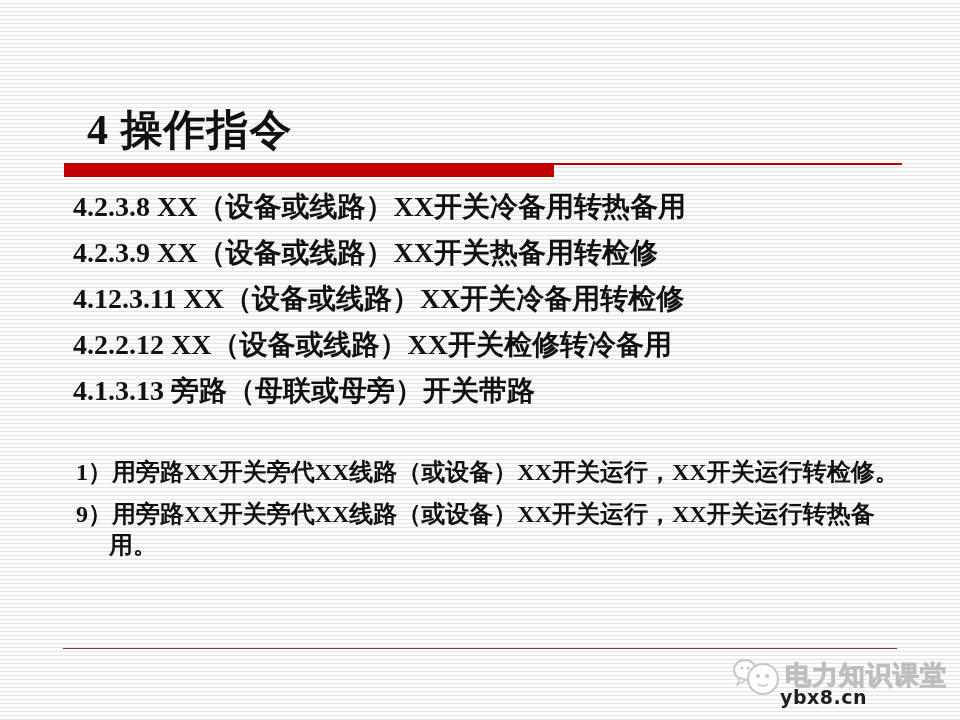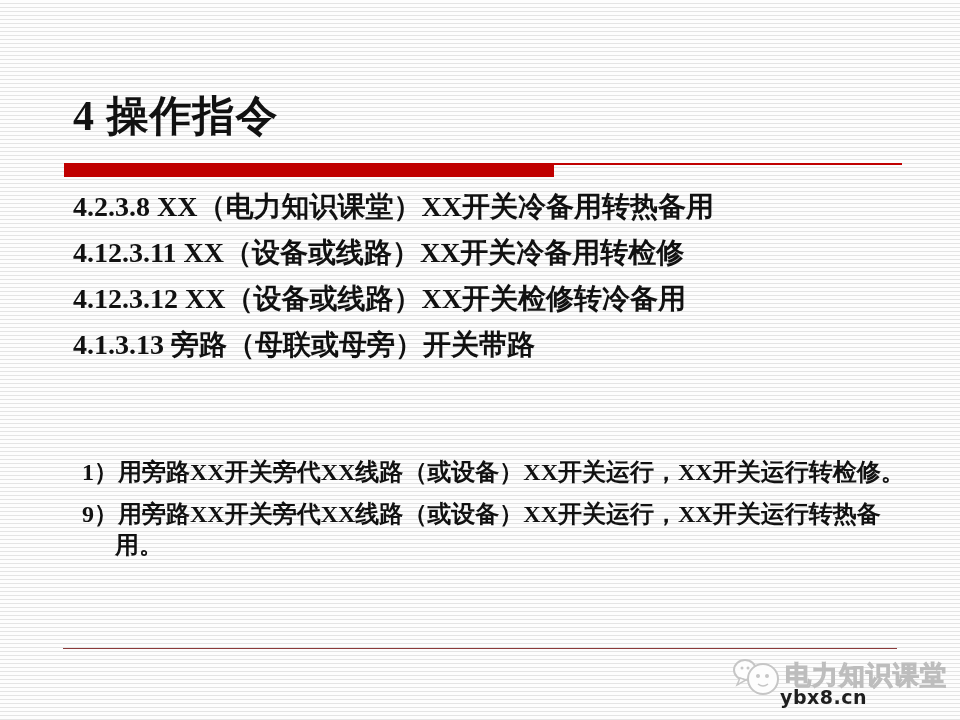--- a/index.html
+++ b/index.html
@@ -17,21 +17,21 @@
       #fdfdfd 0px, #fdfdfd 3px,
       #e4e4e4 3px, #e4e4e4 4px
     );
     font-family: "Liberation Serif", "DejaVu Serif", serif;
     color: #111111;
   }
   .title {
     position: absolute;
     left: 73px;
     top: 88px;
-    margin: 0;
+    margin: 14px;
     font-size: 42px;
     font-weight: bold;
     letter-spacing: 1px;
     white-space: nowrap;
   }
   .accent-bar {
     position: absolute;
     left: 64px;
     top: 163px;
     width: 490px;
@@ -58,21 +58,21 @@
     font-weight: bold;
     white-space: nowrap;
   }
   .sub-list {
     position: absolute;
     left: 68px;
     top: 457px;
     width: 850px;
   }
   .sub-list p {
-    margin: 0 0 11px 14px;
+    margin: 0 0 11px 8px;
     font-size: 24px;
     line-height: 31px;
     font-weight: bold;
     padding-left: 33px;
     text-indent: -33px;
   }
   .footer-divider {
     position: absolute;
     left: 63px;
     top: 648px;
@@ -121,23 +121,24 @@
 <body>
 
 <div class="slide">
 
   <h1 class="title">4 操作指令</h1>
 
   <div class="accent-bar"></div>
   <div class="accent-line"></div>
 
   <div class="main-list">
-    <p>4.2.3.8 XX（电力知识课堂）XX开关冷备用转热备用</p>
+    <p>4.2.3.8 XX（设备或线路）XX开关冷备用转热备用</p>
+    <p>4.2.3.9 XX（设备或线路）XX开关热备用转检修</p>
     <p>4.12.3.11 XX（设备或线路）XX开关冷备用转检修</p>
-    <p>4.12.3.12 XX（设备或线路）XX开关检修转冷备用</p>
+    <p>4.2.2.12 XX（设备或线路）XX开关检修转冷备用</p>
     <p>4.1.3.13 旁路（母联或母旁）开关带路</p>
   </div>
 
   <div class="sub-list">
     <p>1）用旁路XX开关旁代XX线路（或设备）XX开关运行，XX开关运行转检修。</p>
     <p>9）用旁路XX开关旁代XX线路（或设备）XX开关运行，XX开关运行转热备用。</p>
   </div>
 
   <div class="footer-divider"></div>
 

